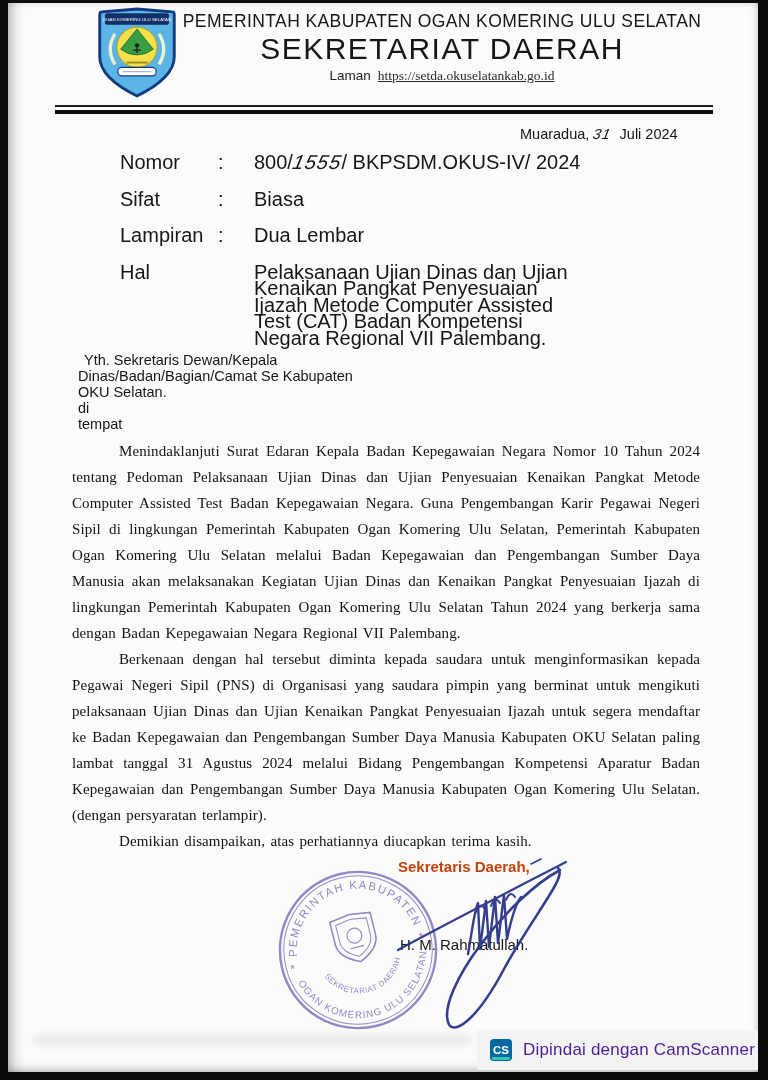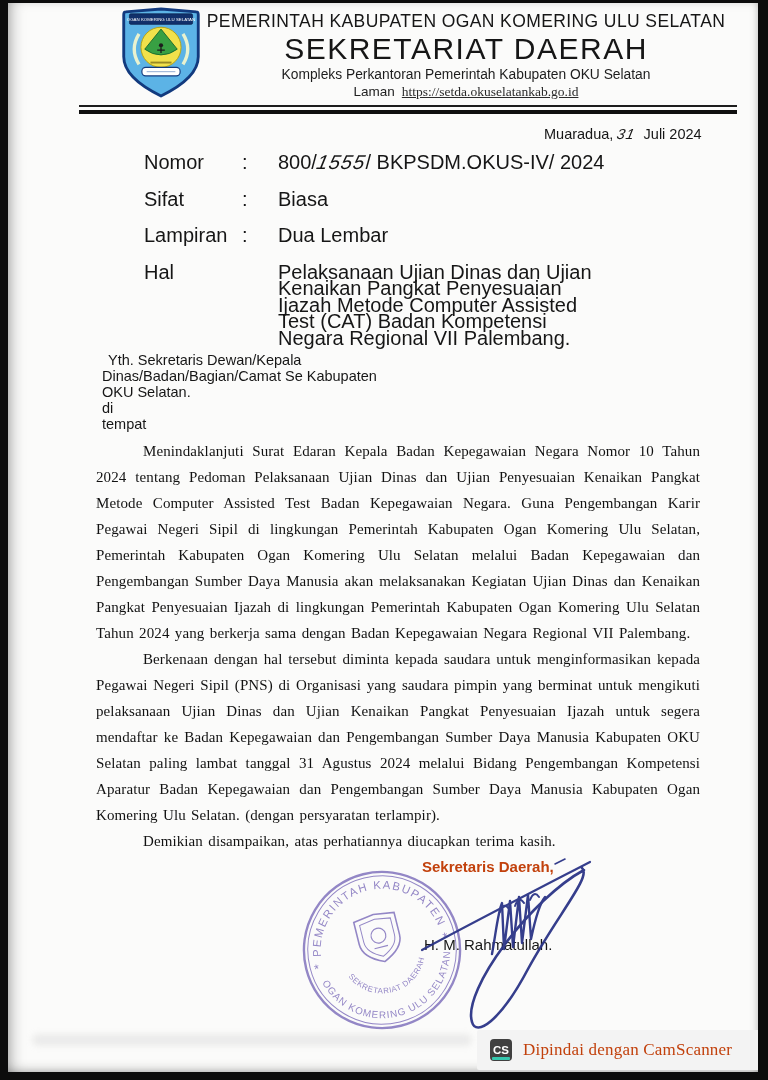--- a/index.html
+++ b/index.html
@@ -6,21 +6,20 @@
   body{
     width:768px;height:1080px;position:relative;background:#0c0c0c;
     font-family:"Liberation Sans",sans-serif;overflow:hidden;
   }
   .page{
     position:absolute;left:8px;top:3px;right:10px;bottom:8px;
     background:#fbfbfa;overflow:hidden;
     box-shadow:inset 10px 0 16px -9px rgba(0,0,0,.4),
                inset -5px 0 10px -6px rgba(0,0,0,.28),
                inset 0 -8px 12px -7px rgba(0,0,0,.25);
-    padding-left:24px;
   }
   
   .letterhead{position:relative;padding-top:8px;height:94px;}
   .emblem{position:absolute;left:86px;top:4px;width:86px;height:92px;}
   .head-text{margin-left:170px;width:528px;text-align:center;color:#161616;}
   .gov{font-size:17.5px;letter-spacing:.4px;white-space:nowrap;font-weight:500;}
   .office{font-size:30px;letter-spacing:1.5px;margin-top:0;white-space:nowrap;}
   .addr{font-size:13.8px;margin-top:1px;white-space:nowrap;color:#1d1d1d;}
   .web{font-size:13.5px;margin-top:2px;white-space:nowrap;color:#222;}
   .web .url{font-family:"Liberation Serif",serif;text-decoration:underline;margin-left:7px;color:#2a2a2a;}
@@ -41,24 +40,24 @@
   .closing{position:relative;height:200px;margin-top:4px;}
   .closing-title{margin-left:390px;font-size:15px;color:#c2410c;font-weight:bold;}
   .closing-name{position:absolute;left:392px;top:78px;font-size:15px;color:#161616;}
   .stamp{position:absolute;left:266px;top:8px;width:168px;height:168px;opacity:.85;transform:rotate(-14deg);}
   .signature{position:absolute;left:378px;top:-8px;width:220px;height:205px;}
   
   .smudge{position:absolute;left:24px;bottom:26px;width:440px;height:12px;
           background:rgba(175,175,175,.20);filter:blur(3px);border-radius:6px;}
   .cs-badge{position:absolute;left:469px;bottom:2px;width:286px;height:40px;background:#f3f3f3;
             display:flex;align-items:center;gap:11px;padding-left:13px;box-sizing:border-box;border-radius:2px;}
-  .cs-icon{width:22px;height:22px;background:#404040;border-radius:4px;color:#fff;font-size:11.5px;
+  .cs-icon{width:22px;height:22px;background:#0369a1;border-radius:4px;color:#fff;font-size:11.5px;
            font-weight:bold;display:flex;align-items:center;justify-content:center;position:relative;flex:0 0 auto;}
   .cs-icon::after{content:"";position:absolute;left:2px;right:2px;bottom:1px;height:3px;background:#35c7ae;border-radius:1px;}
-  .cs-label{font-size:17px;color:#c2410c;letter-spacing:.2px;white-space:nowrap;font-family:Liberation Serif, serif;}
+  .cs-label{font-size:17px;color:#4c1d95;letter-spacing:.2px;white-space:nowrap;}
 </style>
 </head>
 <body>
 
 <div class="page">
 
   <div class="letterhead">
     <div class="emblem">
       <svg viewBox="0 0 90 96" width="86" height="92">
         <path d="M45 2 L82 5 Q84 5 84 8 V52 Q84 74 45 93 Q6 74 6 52 V8 Q6 5 8 5 Z" fill="#5cb3e6" stroke="#123a7e" stroke-width="3"></path>
@@ -71,21 +70,20 @@
         <circle cx="45" cy="40" r="2.2" fill="#1d1d1d"></circle>
         <path d="M45 42 v6 M41 45 h8" stroke="#1d1d1d" stroke-width="1.4"></path>
         <path d="M34 58 h22" stroke="#6b5d10" stroke-width="2" opacity=".65"></path>
         <rect x="25" y="63" width="40" height="9" rx="4" fill="#ffffff" stroke="#123a7e" stroke-width="1.2"></rect>
         <path d="M30 67.5 h30" stroke="#9fb6d8" stroke-width="1.2"></path>
       </svg>
     </div>
     <div class="head-text">
       <div class="gov">PEMERINTAH KABUPATEN OGAN KOMERING ULU SELATAN</div>
       <div class="office">SEKRETARIAT DAERAH</div>
-      <div class="addr">Kompleks Perkantoran Pemerintah Kabupaten OKU Selatan</div>
       <div class="web"><span>Laman</span><span class="url">https://setda.okuselatankab.go.id</span></div>
     </div>
   </div>
   <div class="rule"></div>
 
   <div class="dateline"><span>Muaradua,</span>&nbsp;<span class="handwrite">31</span>&nbsp;&nbsp;<span>Juli 2024</span></div>
 
   <div class="refblock">
     <div class="cell">Nomor</div>
     <div class="cell">:</div>

